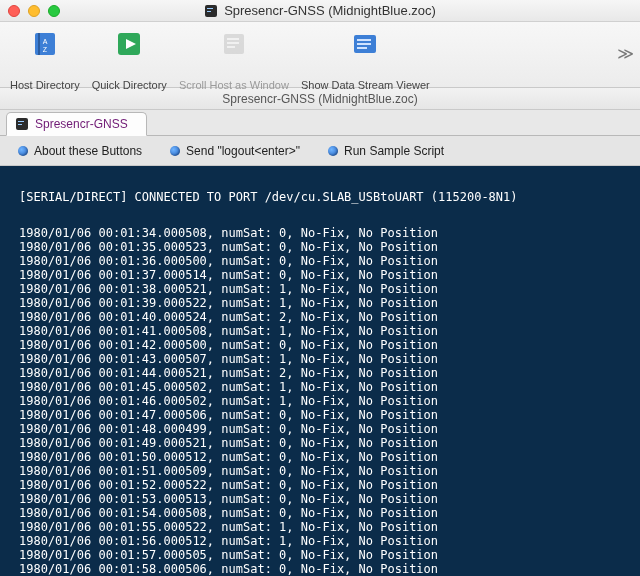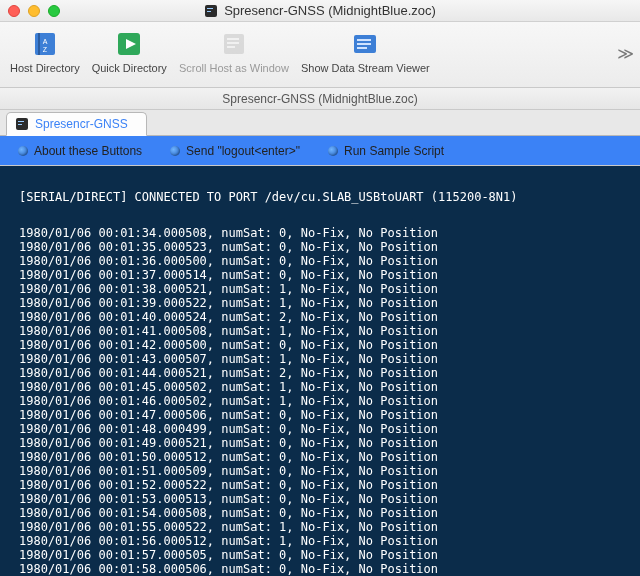--- a/index.html
+++ b/index.html
@@ -8,34 +8,34 @@
   .titlebar { height: 22px; background: linear-gradient(#f6f6f6,#e8e8e8); border-bottom:1px solid #d0d0d0; display:flex; align-items:center; padding:0 8px; position:relative; }
   .traffic { display:flex; gap:8px; }
   .tl { width:12px; height:12px; border-radius:50%; }
   .tl.red { background:#ff5f57; border:0.5px solid #e0443e;}
   .tl.yellow { background:#ffbd2e; border:0.5px solid #dea123;}
   .tl.green { background:#28c940; border:0.5px solid #1aab29;}
   .title-center { position:absolute; left:0; right:0; text-align:center; font-size:13px; color:#333; display:flex; align-items:center; justify-content:center; gap:6px;}
   .title-doc-icon svg { display:block; }
   
   .toolbar { height:66px; background:linear-gradient(#f7f7f7,#ececec); border-bottom:1px solid #c9c9c9; display:flex; align-items:flex-start; padding:4px 6px 0 6px; gap:4px; position:relative;}
-  .tb-item { display:flex; flex-direction:column; align-items:center; gap:2px; padding:2px 4px; }
+  .tb-item { display:flex; flex-direction:column; align-items:center; gap:19px; padding:2px 4px; }
   .tb-item .ico { width:32px; height:32px; display:flex; align-items:center; justify-content:center;}
   .tb-item .lbl { font-size:11px; color:#444; white-space:nowrap;}
   .tb-item.disabled .lbl { color:#9a9a9a;}
   .tb-item.disabled .ico { opacity:0.45;}
   .tb-overflow { position:absolute; right:6px; top:22px; color:#777; font-size:16px;}
   
   .sessionbar { height:22px; background:linear-gradient(#f2f2f2,#e6e6e6); border-bottom:1px solid #c9c9c9; font-size:12px; color:#555; display:flex; align-items:center; justify-content:center;}
   
   .tabstrip { height:26px; background:#e8e8e8; border-bottom:1px solid #b8b8b8; display:flex; align-items:flex-end; padding-left:6px;}
-  .tab { height:24px; background:#fdfdfd; border:1px solid #b8b8b8; border-bottom:1px solid #fdfdfd; border-radius:5px 5px 0 0; display:flex; align-items:center; padding:0 18px 0 8px; gap:6px; font-size:12px; color:#3b82f6; position:relative; top:1px;}
+  .tab { height:24px; background:#fdfdfd; border:1px solid #b8b8b8; border-bottom:1px solid #fdfdfd; border-radius:5px 5px 0 0; display:flex; align-items:center; padding:0 18px 0 8px; gap:6px; font-size:12px; color:#701a75; position:relative; top:1px;}
   .tab .doc-ico { width:14px; height:14px; }
   
-  .btnbar { height:30px; background:#3b82f6; border-bottom:1px solid #c9c9c9; display:flex; align-items:center; gap:28px; padding:0 18px; font-size:12px; color:#222;}
+  .btnbar { height:30px; background:#e5e5e5; border-bottom:1px solid #c9c9c9; display:flex; align-items:center; gap:28px; padding:0 18px; font-size:12px; color:#222;}
   .btnbar .btn { display:flex; align-items:center; gap:6px;}
   .bullet { width:10px; height:10px; border-radius:50%; background:radial-gradient(circle at 35% 35%, #6fb4ff, #1f5fbf); box-shadow:inset -1px -1px 2px rgba(0,0,0,.3);}
   
   .terminal { background:#0b2c4a; color:#fff; height:410px; padding:10px 19px; font-family: Menlo, Consolas, monospace; font-size:12px; line-height:14px; white-space:pre; overflow:hidden;}
   .terminal .hdr { margin-bottom:8px;}
 </style>
 </head>
 <body>
 
 <div class="titlebar">

